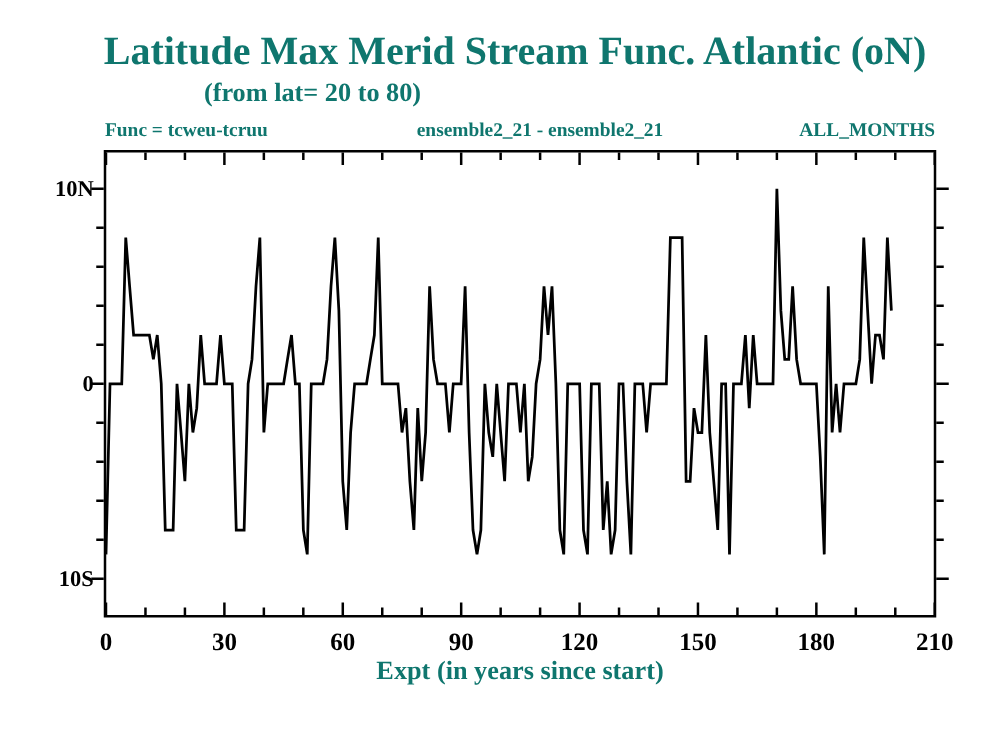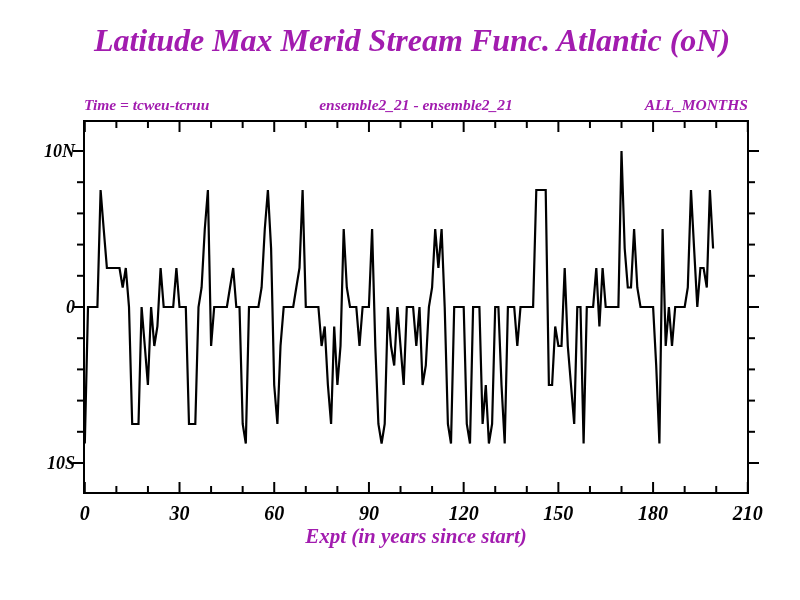--- a/index.html
+++ b/index.html
@@ -1,35 +1,36 @@
 <!DOCTYPE html>
 <html><head>
 <meta charset="utf-8">
 <style>
   html,body{margin:0;padding:0;background:#ffffff;}
   .canvas{
     position:relative;width:800px;height:584px;background:#ffffff;
-    font-family:"Liberation Serif","DejaVu Serif",serif;color:#a21caf;overflow:hidden;font-style:italic;
+    font-family:"Liberation Serif","DejaVu Serif",serif;color:#0f766e;overflow:hidden;
   }
   .txt{position:absolute;white-space:nowrap;font-weight:bold;}
   .title{font-size:32px;top:22px;left:412px;transform:translateX(-50%);}
   .subtitle{font-size:21px;top:62px;left:250px;transform:translateX(-50%);}
   .hdr-left{font-size:15.5px;top:96px;left:84px;}
-  .hdr-center{font-size:15.5px;top:96px;left:416px;transform:translateX(-50%);}
+  .hdr-center{font-size:15.5px;top:96px;left:432px;transform:translateX(-50%);}
   .hdr-right{font-size:15.5px;top:96px;right:52px;margin-left:22px;}
   .xtitle{font-size:21px;top:524px;left:416px;transform:translateX(-50%);}
   svg{position:absolute;top:0;left:0;}
   svg text{font-family:"Liberation Serif","DejaVu Serif",serif;font-weight:bold;fill:#000;}
 </style>
 </head>
 <body>
 
 <div class="canvas">
   <div class="txt title">Latitude Max Merid Stream Func. Atlantic (oN)</div>
-  <div class="txt hdr-left">Time = tcweu-tcruu</div>
+  <div class="txt subtitle">(from lat= 20 to 80)</div>
+  <div class="txt hdr-left">Func = tcweu-tcruu</div>
   <div class="txt hdr-center">ensemble2_21 - ensemble2_21</div>
   <div class="txt hdr-right">ALL_MONTHS</div>
   <div class="txt xtitle">Expt (in years since start)</div>
   <svg id="chart" width="800" height="600" viewBox="0 0 800 600">
       <rect x="84" y="121" width="664" height="372" fill="none" stroke="#000000" stroke-width="2"></rect>
       <line x1="84.8" y1="492" x2="84.8" y2="482" stroke="#000000" stroke-width="2"></line>
       <line x1="84.8" y1="122" x2="84.8" y2="132" stroke="#000000" stroke-width="2"></line>
       <line x1="116.37142857142857" y1="492" x2="116.37142857142857" y2="486" stroke="#000000" stroke-width="2"></line>
       <line x1="116.37142857142857" y1="122" x2="116.37142857142857" y2="128" stroke="#000000" stroke-width="2"></line>
       <line x1="147.94285714285712" y1="492" x2="147.94285714285712" y2="486" stroke="#000000" stroke-width="2"></line>

